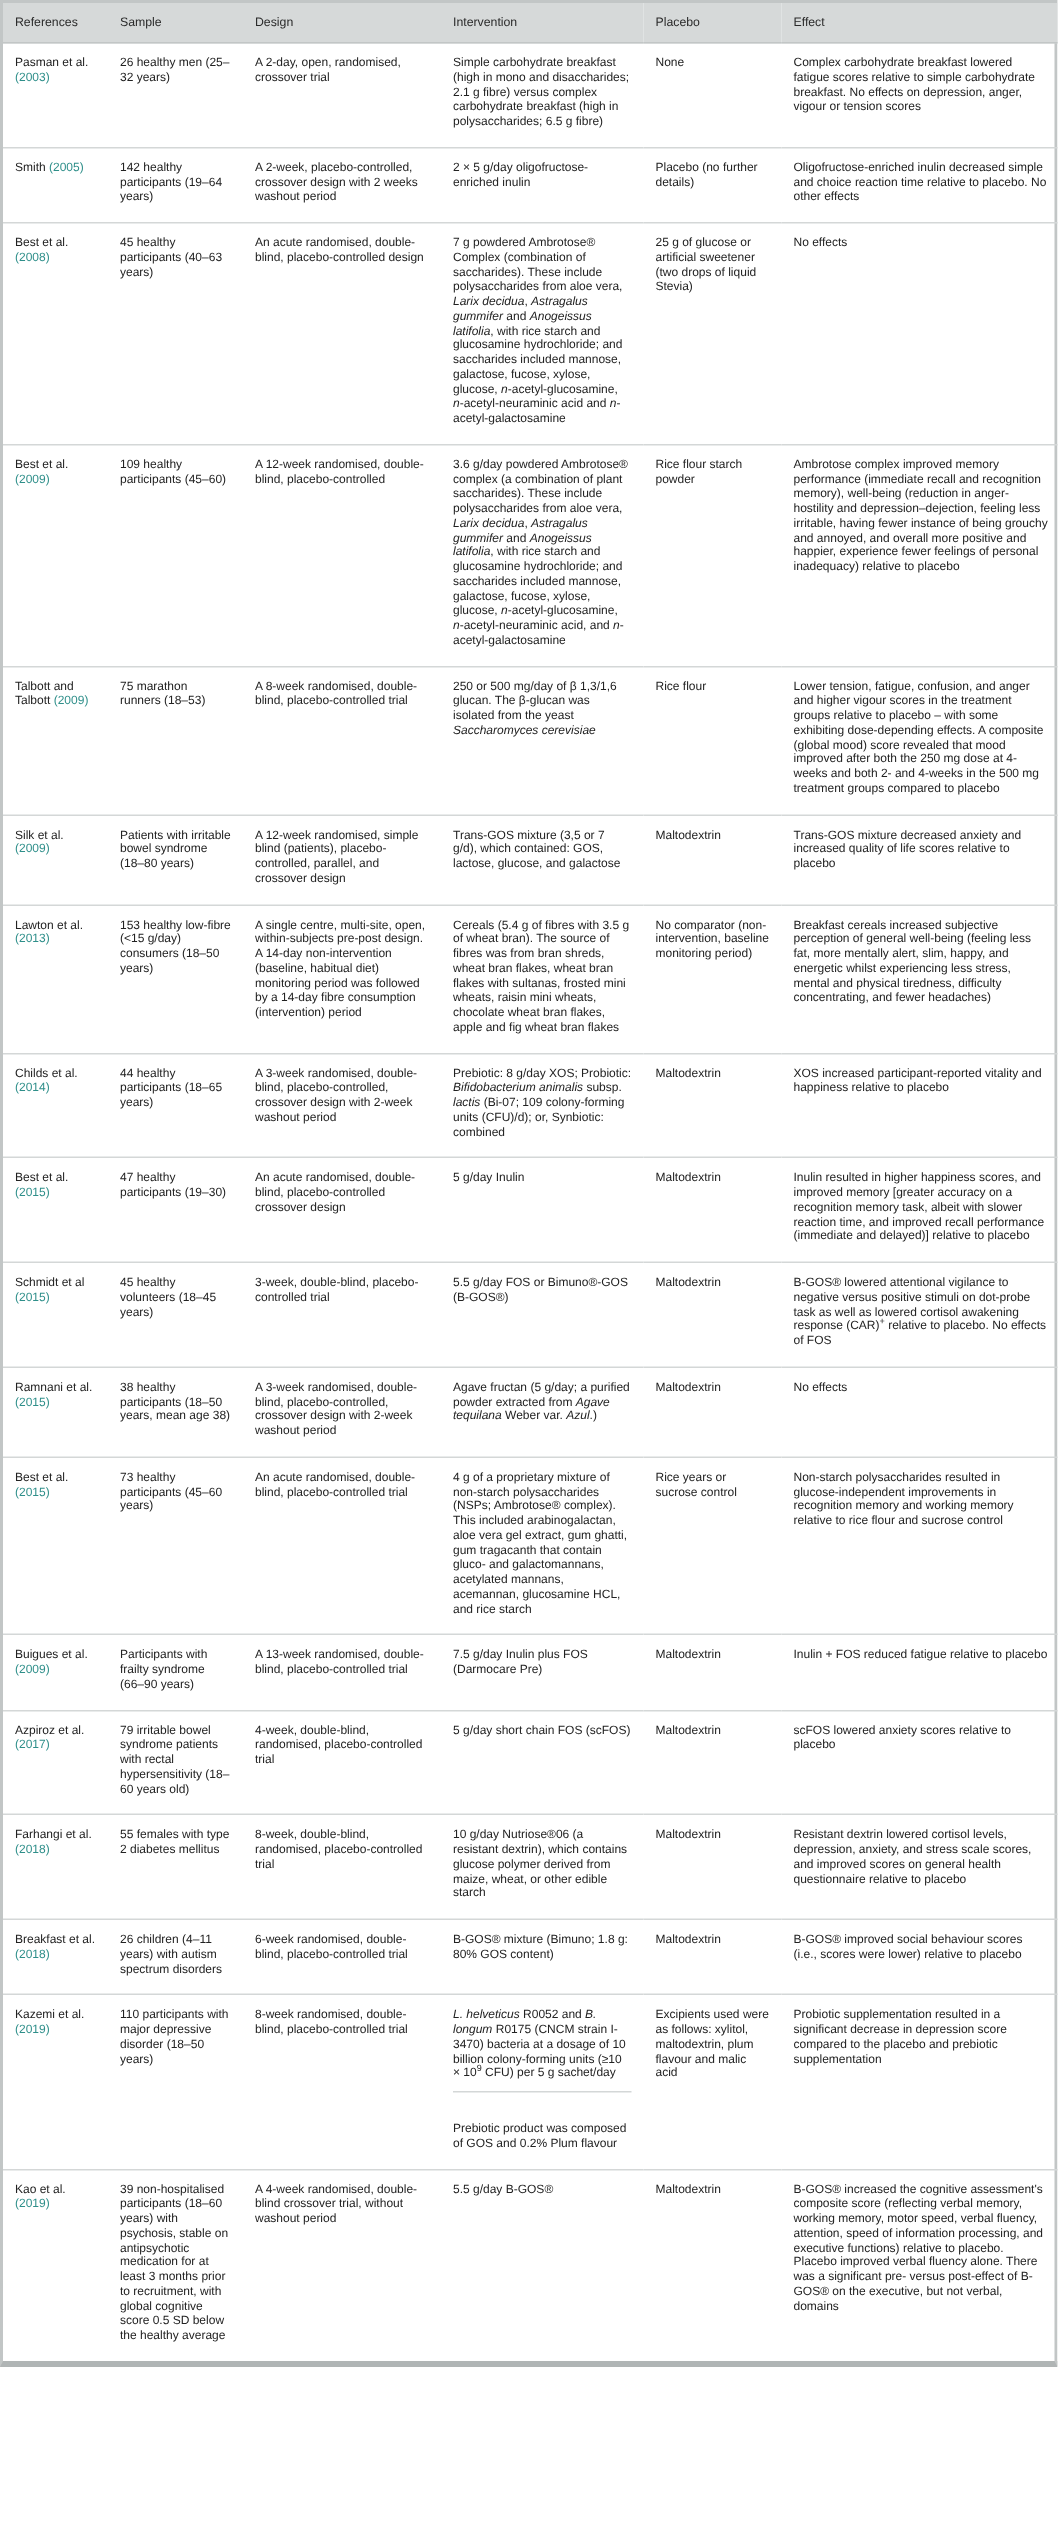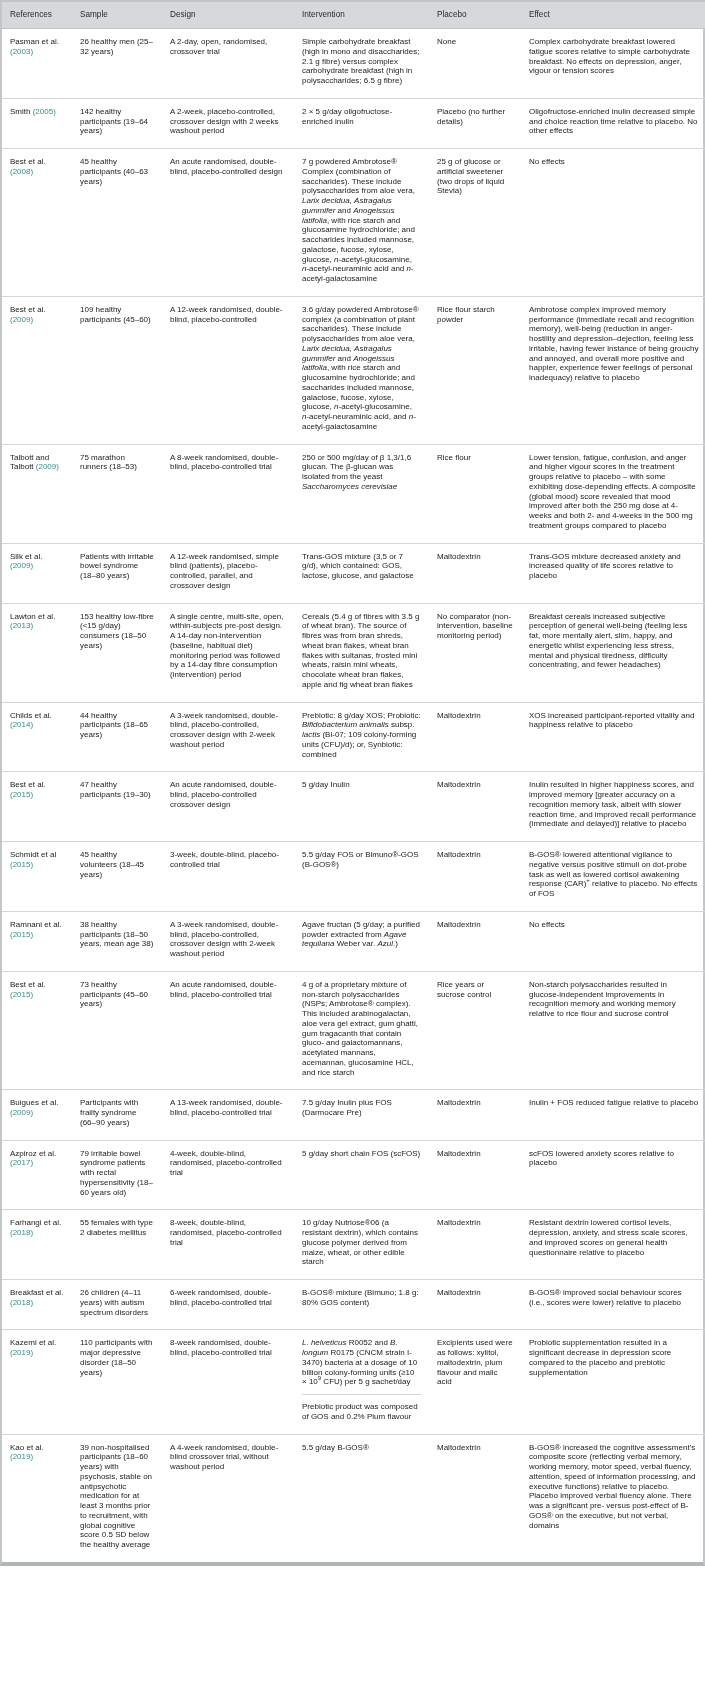--- a/index.html
+++ b/index.html
@@ -32,21 +32,21 @@
     vertical-align: top;
     padding: 8px 8px 12px 8px;
     border-top: 1px solid var(--divider, #d4d7d7);
     word-wrap: break-word;
   }
   tbody tr:first-child td { border-top: none; }
   a.year-link { color: var(--link, #2f8f8a); text-decoration: none; cursor: pointer; }
   .intervention-part2 {
     border-top: 1px solid var(--divider, #d4d7d7);
     margin-top: 7px;
-    padding-top: 7px;
+    padding-top: 19px;
   }
   i { font-style: italic; }
   sup { font-size: 6px; vertical-align: super; line-height: 0; }
 </style>
 </head>
 <body>
 
 <div class="page">
   <div class="table-wrap">
     <table class="studies">

